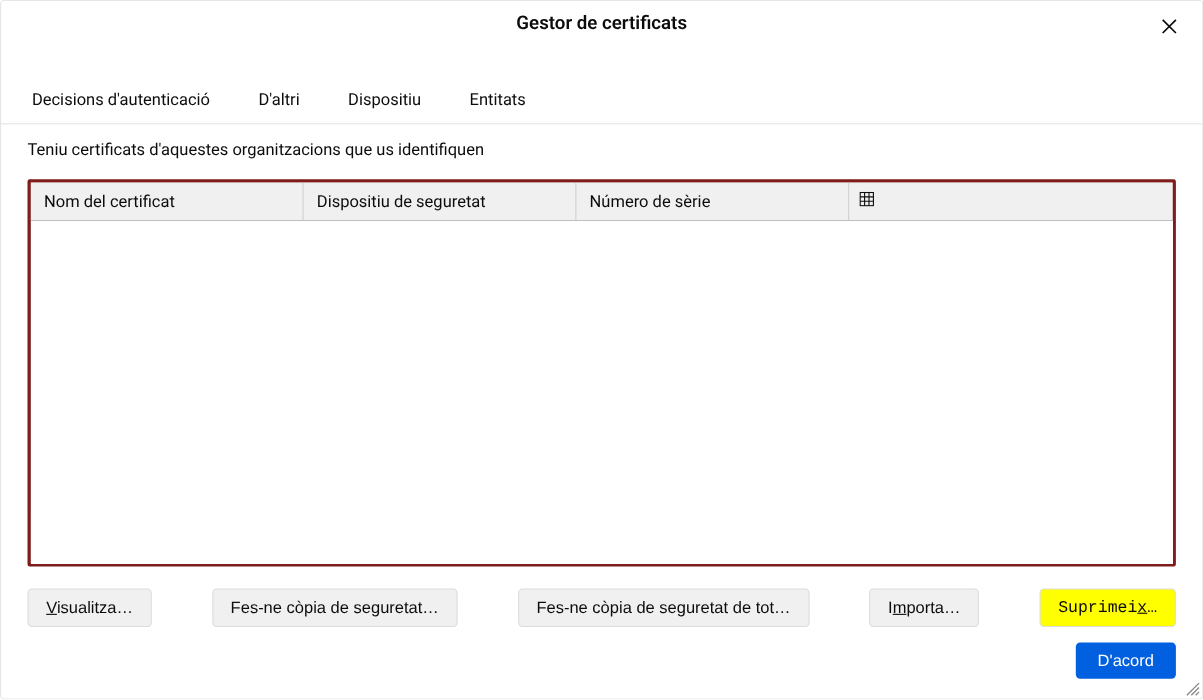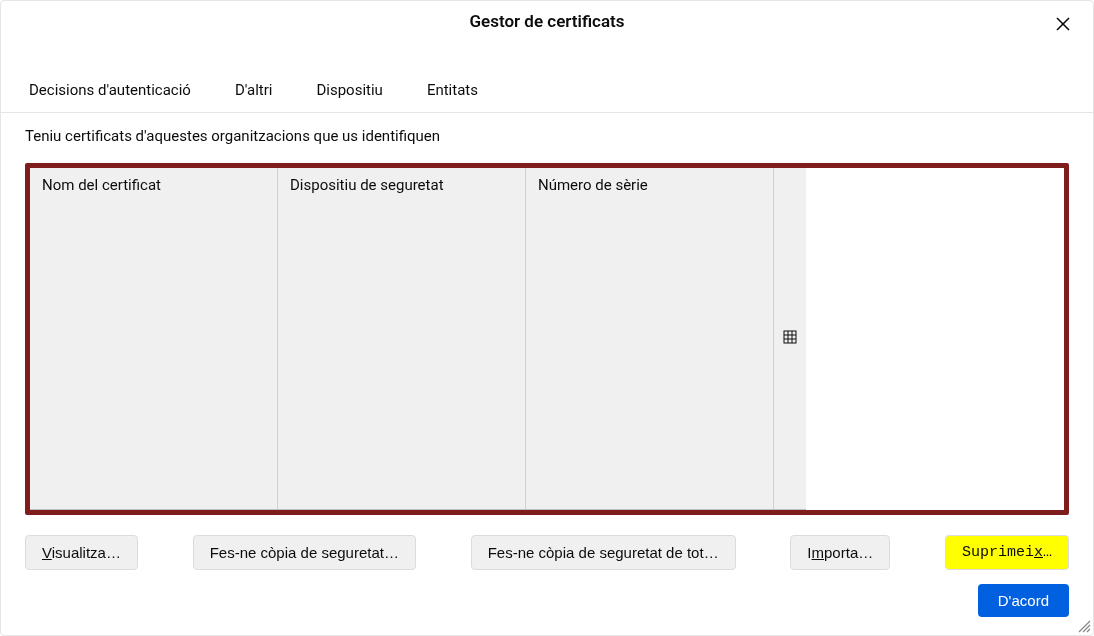--- a/index.html
+++ b/index.html
@@ -73,24 +73,24 @@
       flex-direction: column;
       min-height: 0;
     }
     .description {
       font-size: 15px;
       color: #0c0c0d;
       margin-bottom: 18px;
     }
     .table-wrap {
       flex: 1;
-      border: 5px solid #7f1d1d;
+      border: 3px solid #7f1d1d;
       border-radius: 2px;
       display: flex;
-      flex-direction: row;
+      flex-direction: column;
       min-height: 0;
       position: relative;
       overflow: hidden;
     }
     .table-header-row {
       display: flex;
       background: #f0f0f0;
       border-bottom: 1px solid #bebebe;
     }
     .th {

